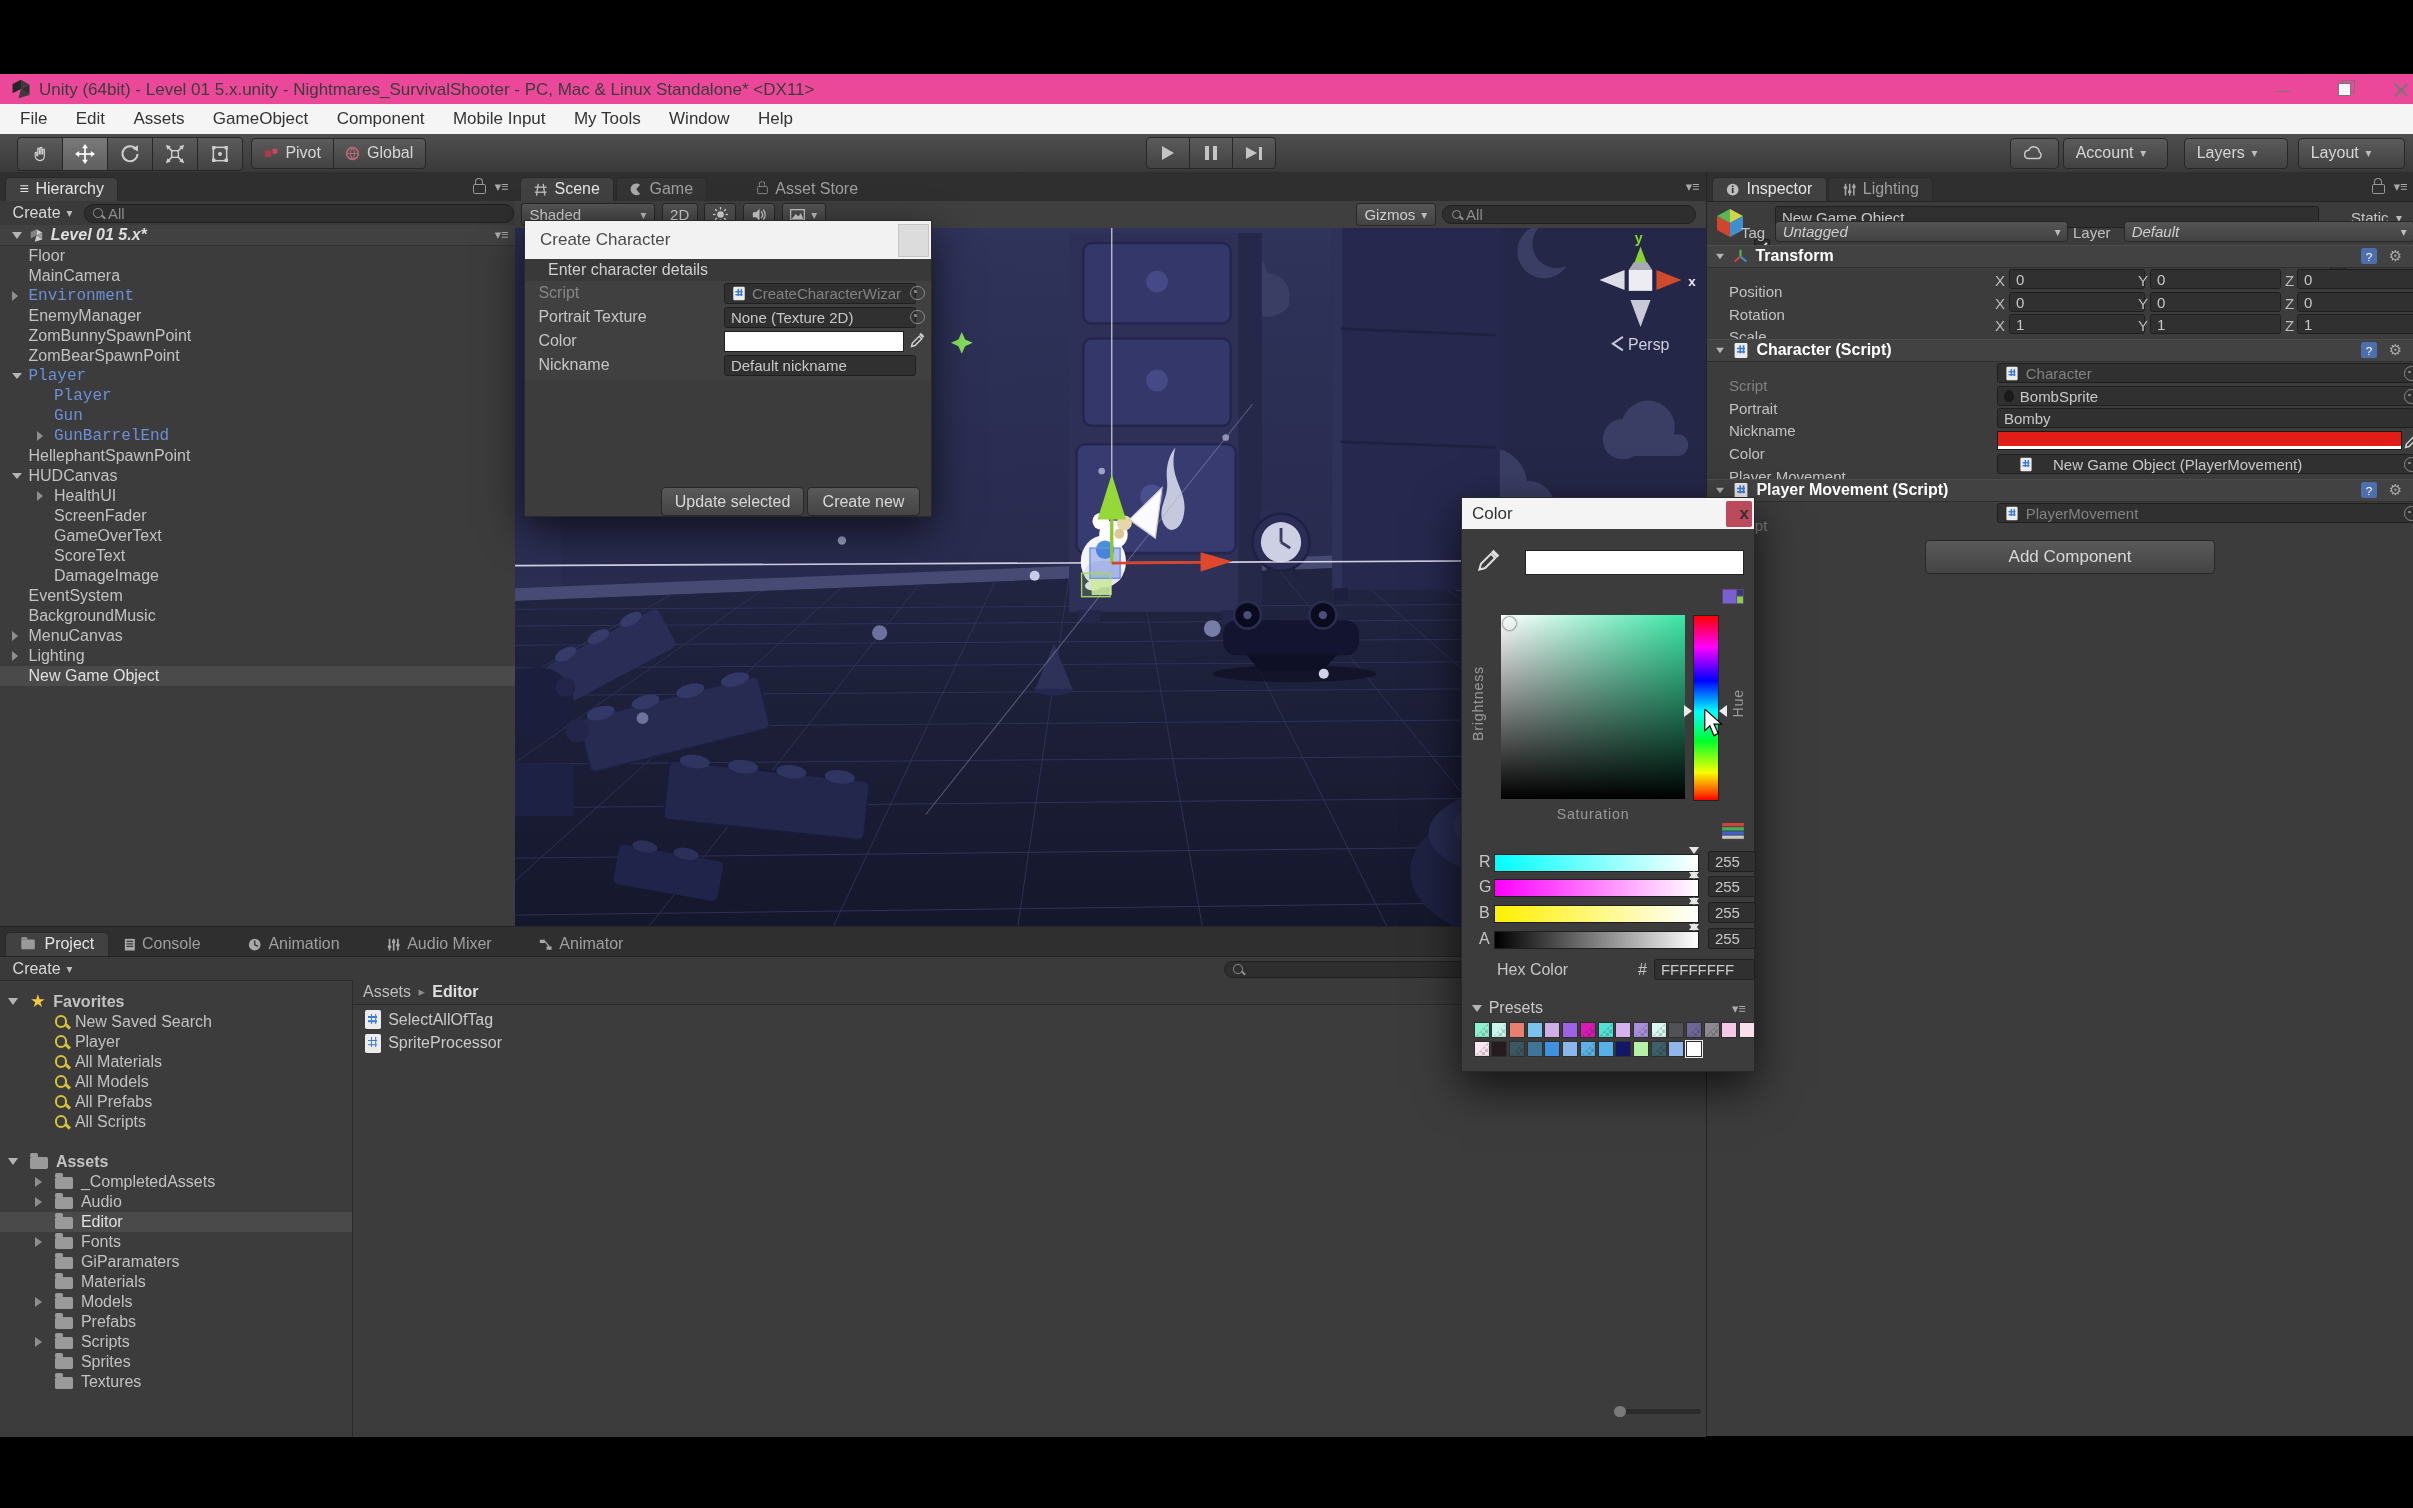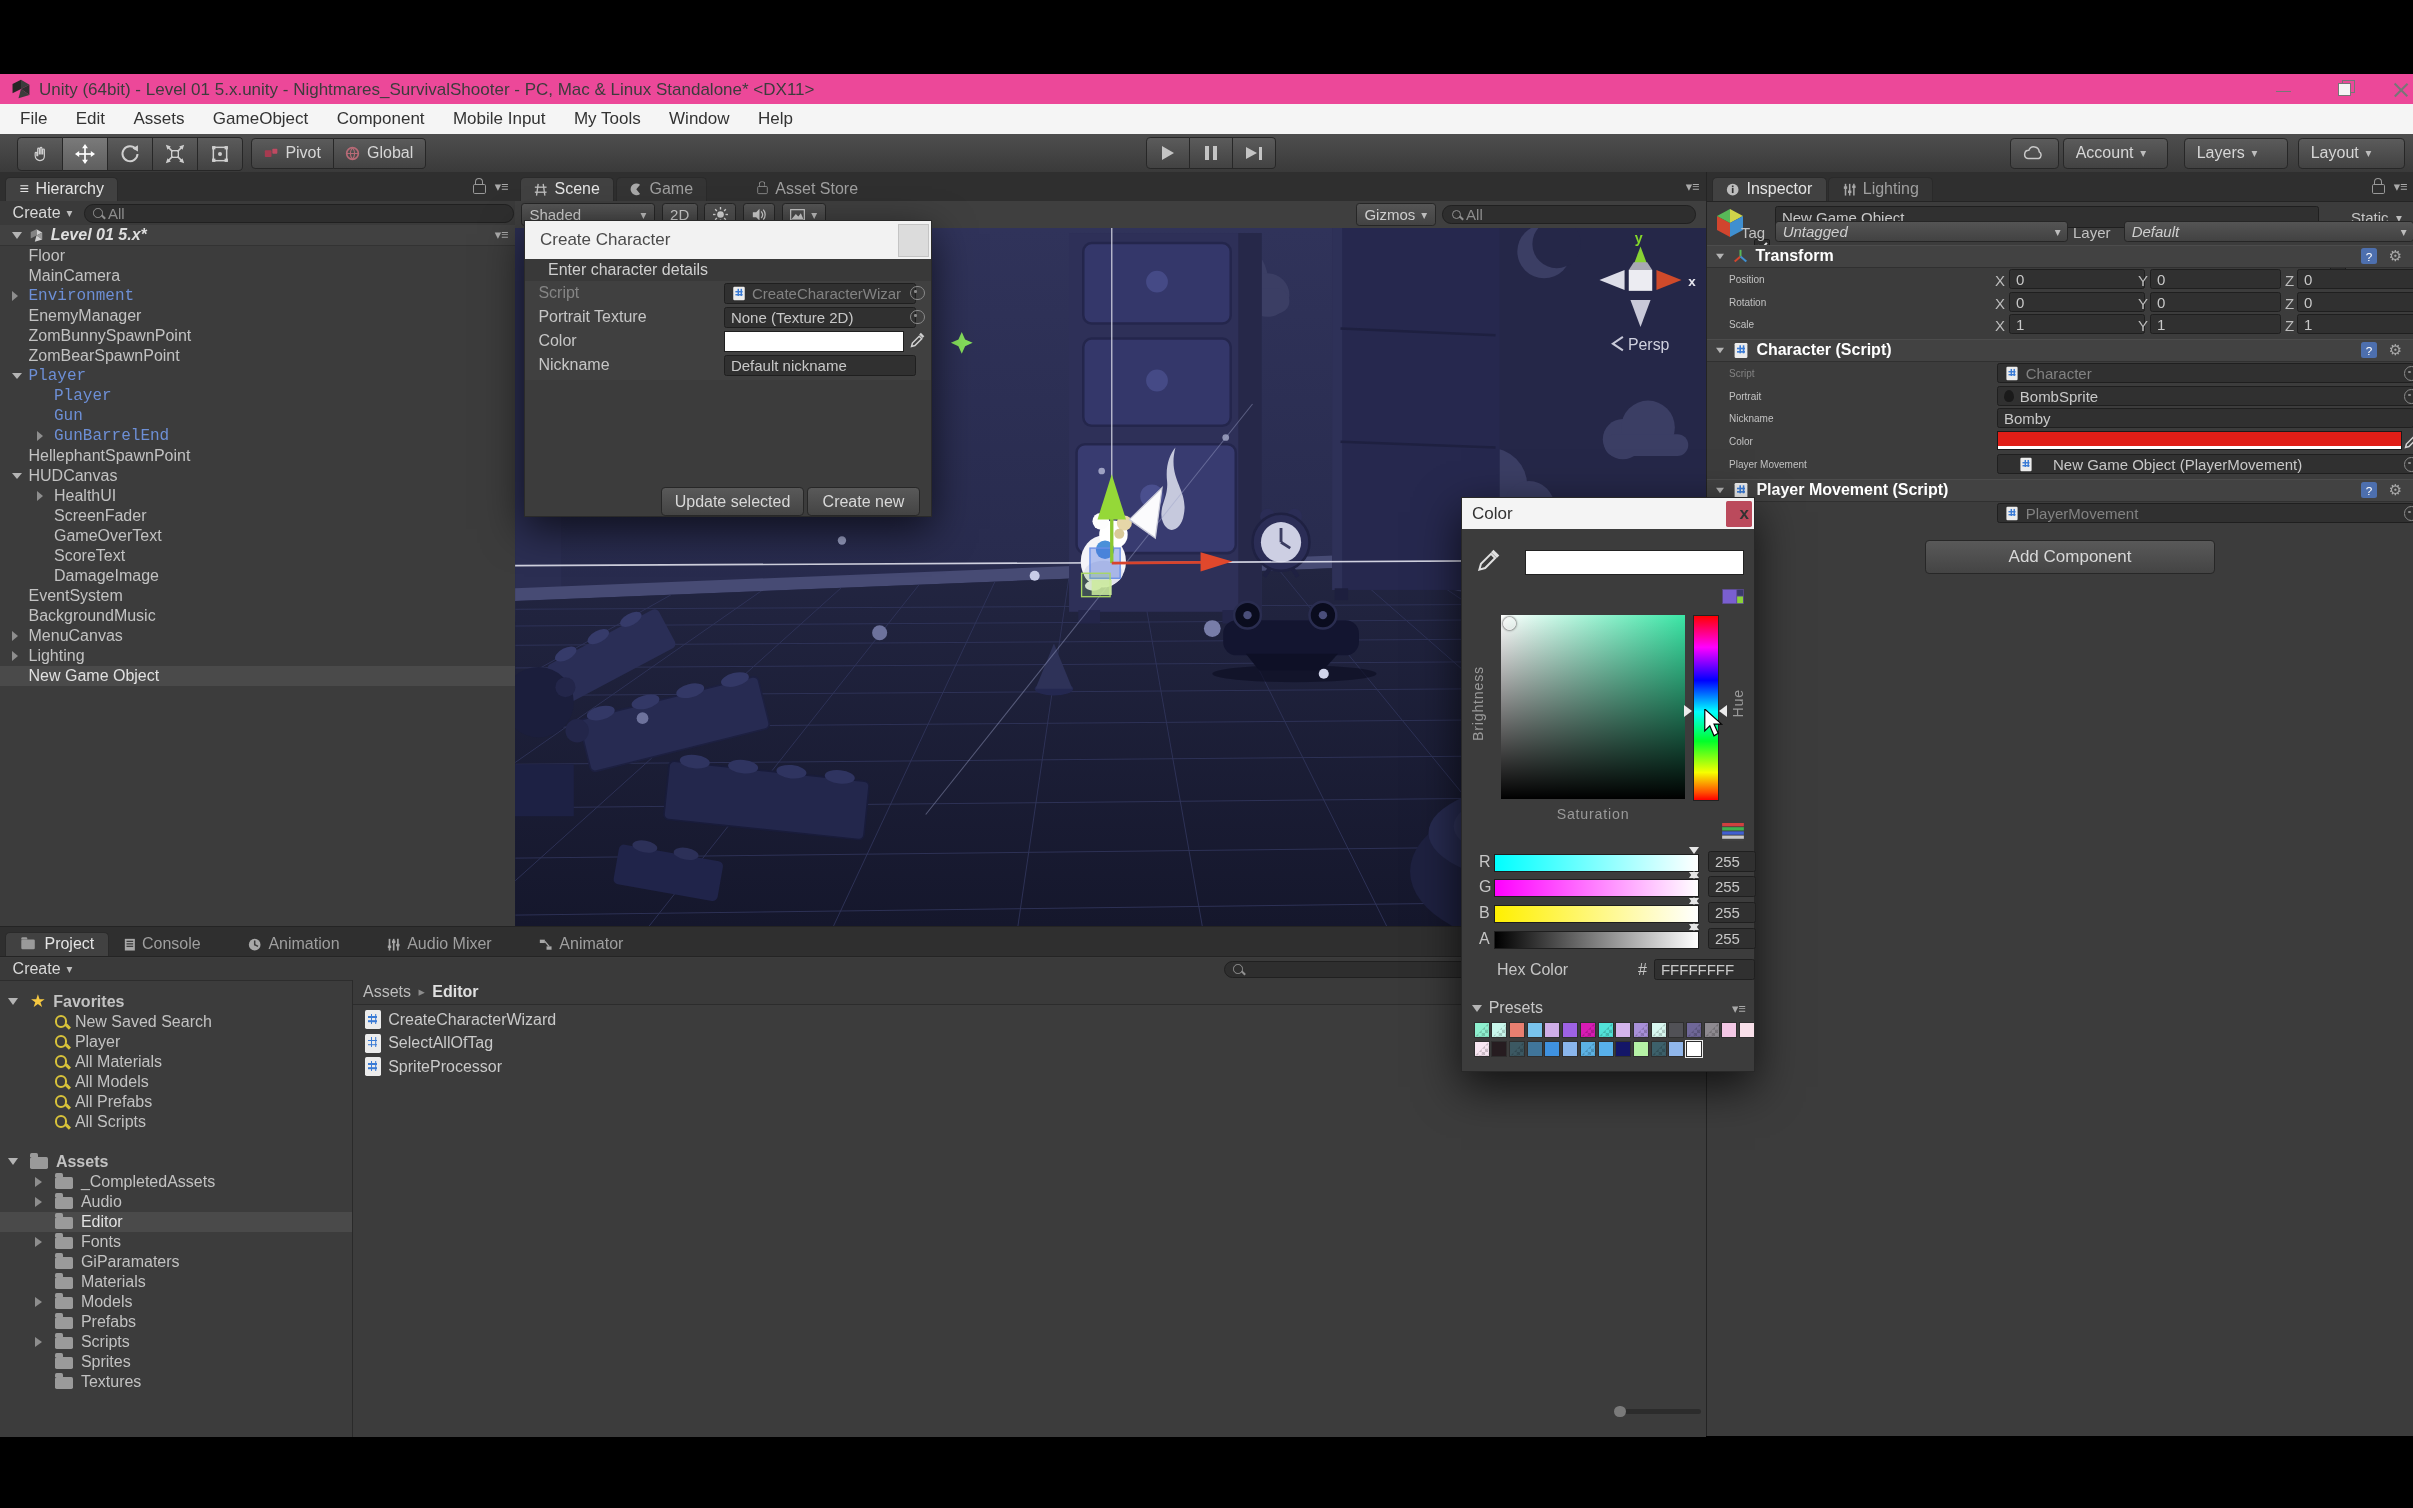--- a/index.html
+++ b/index.html
@@ -95,21 +95,21 @@
   .wrow{height:24px;display:flex;align-items:center;position:relative;}
   .wrow .lbl{position:absolute;left:13.4px;font-size:16px;color:#c6c6c6;}
   .wrow .lbl.gray{color:#858585;}
   .wrow .val{position:absolute;left:199px;width:178px;height:19px;}
 
   
   #inspector{left:1706px;top:98px;width:707px;height:1264px;background:#3c3c3c;border-left:1.7px solid #242424;}
   .comp-head{position:absolute;left:0;width:707px;height:22.6px;background:#424242;border-top:0.8px solid #4c4c4c;border-bottom:0.8px solid #303030;display:flex;align-items:center;gap:7.5px;padding-left:8.4px;box-sizing:border-box;}
   .comp-head b{font-size:16px;color:#ffffff;}
   .irow{position:absolute;left:0;width:707px;height:22.6px;}
-  .irow .lbl{position:absolute;left:22px;top:5px;font-size:10px;color:#c2c2c2;}
+  .irow .lbl{position:absolute;left:22px;top:14px;font-size:15px;color:#c2c2c2;}
   .irow .lbl.gray{color:#828282;}
   .irow .val{position:absolute;left:290px;width:403px;height:18.4px;}
   .axisfld{position:absolute;height:18.4px;}
   .axislbl{position:absolute;top:3.4px;font-size:15px;color:#bdbdbd;}
   .helpicon{width:16px;height:16px;background:#4d6fae;border-radius:2.5px;color:#fff;font-size:11.7px;display:flex;align-items:center;justify-content:center;}
   .gear{color:#a8a8a8;font-size:15px;}
 
   
   #cpicker{left:1461px;top:423px;width:292px;height:573px;background:#3c3c3c;box-shadow:0 15px 42px rgba(0,0,0,.7);border:0.8px solid #282828;z-index:60;}
   #cpicker .ptitle{left:0;top:0;width:292px;height:31px;background:#f4f4f4;display:flex;align-items:center;}
@@ -1086,24 +1086,20 @@
 
     <div class="a" id="pfiles">
       <div class="crumb">
         <span>Assets</span>
         <span style="font-size:12.6px;color:#8d8d8d;">▸</span>
         <b style="color:#e0e0e0;">Editor</b>
       </div>
       <div style="height:3.4px;"></div>
       <div class="filerow">
             <span class="pageicon"></span>
-            <span>CreateCharacterWizard</span>
-          </div>
-      <div class="filerow">
-            <span class="pageicon"></span>
             <span>SelectAllOfTag</span>
           </div>
       <div class="filerow">
             <span class="pageicon"></span>
             <span>SpriteProcessor</span>
           </div>
       <div class="a" style="left:1261px;top:429px;width:87px;height:5px;background:#2c2c2c;border-radius:2.5px;">
         <div style="position:absolute;left:0;top:-3.4px;width:11.7px;height:11.7px;border-radius:50%;background:#7a7a7a;"></div>
       </div>
     </div>

